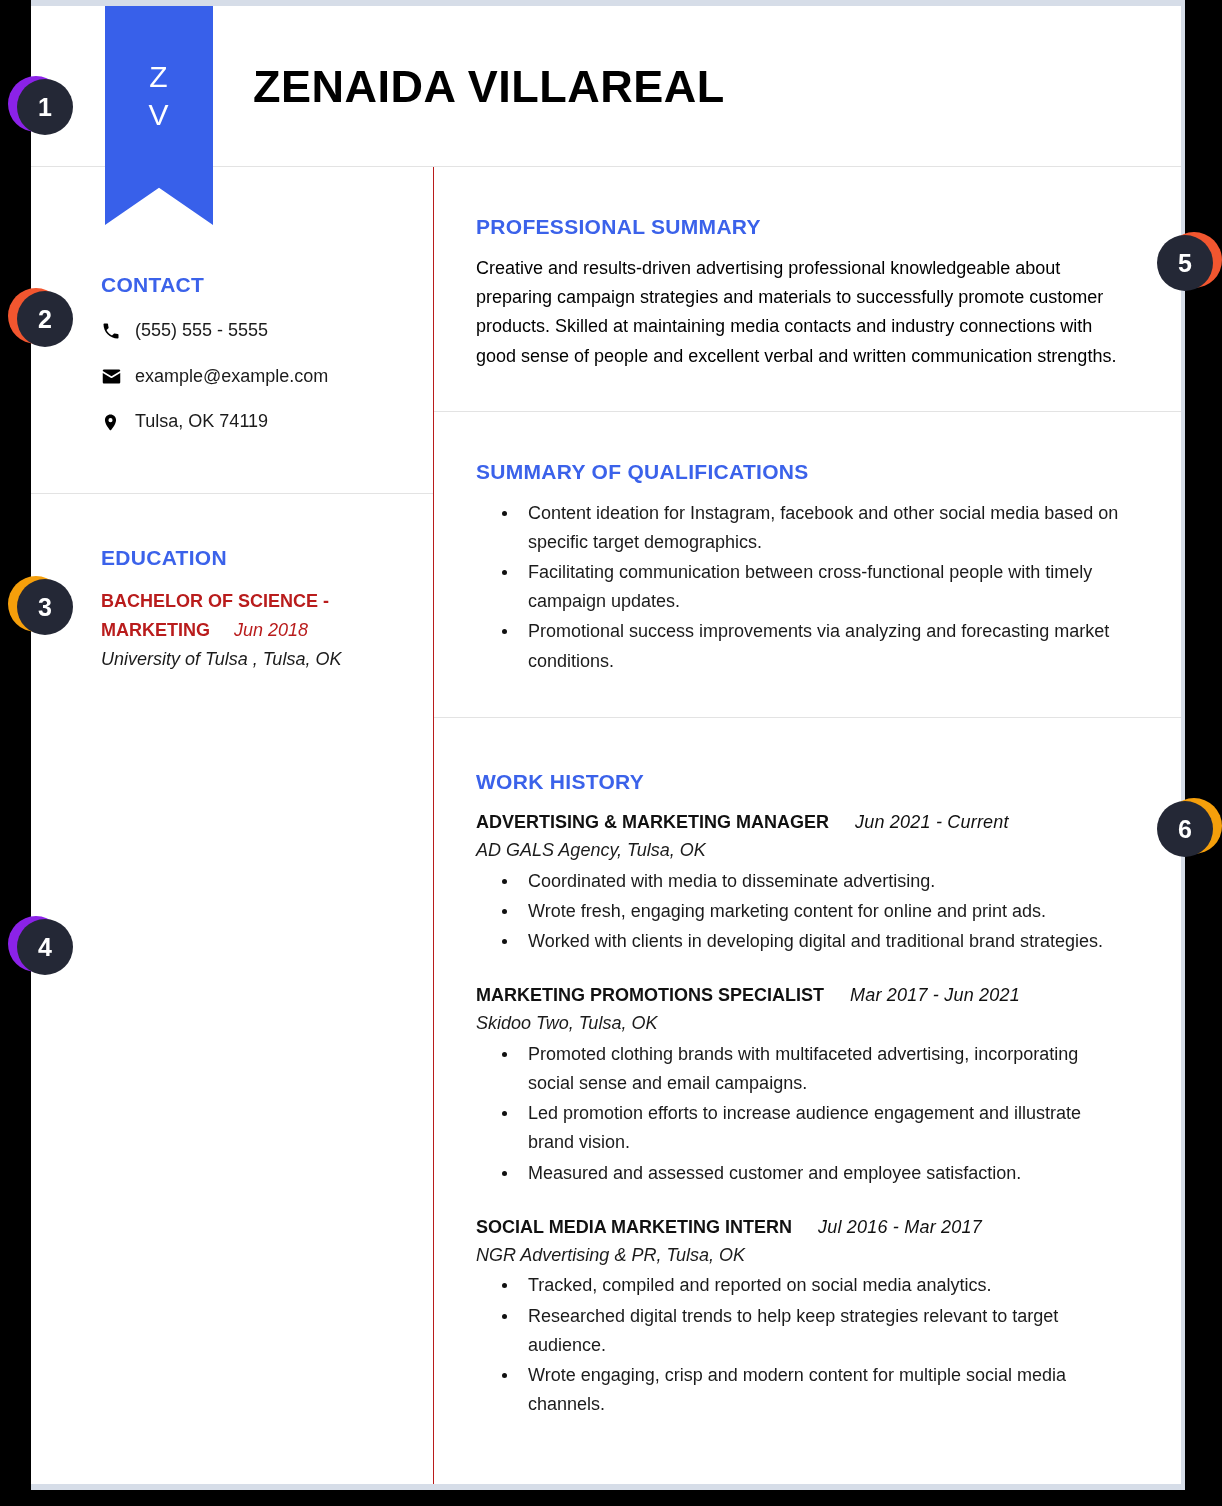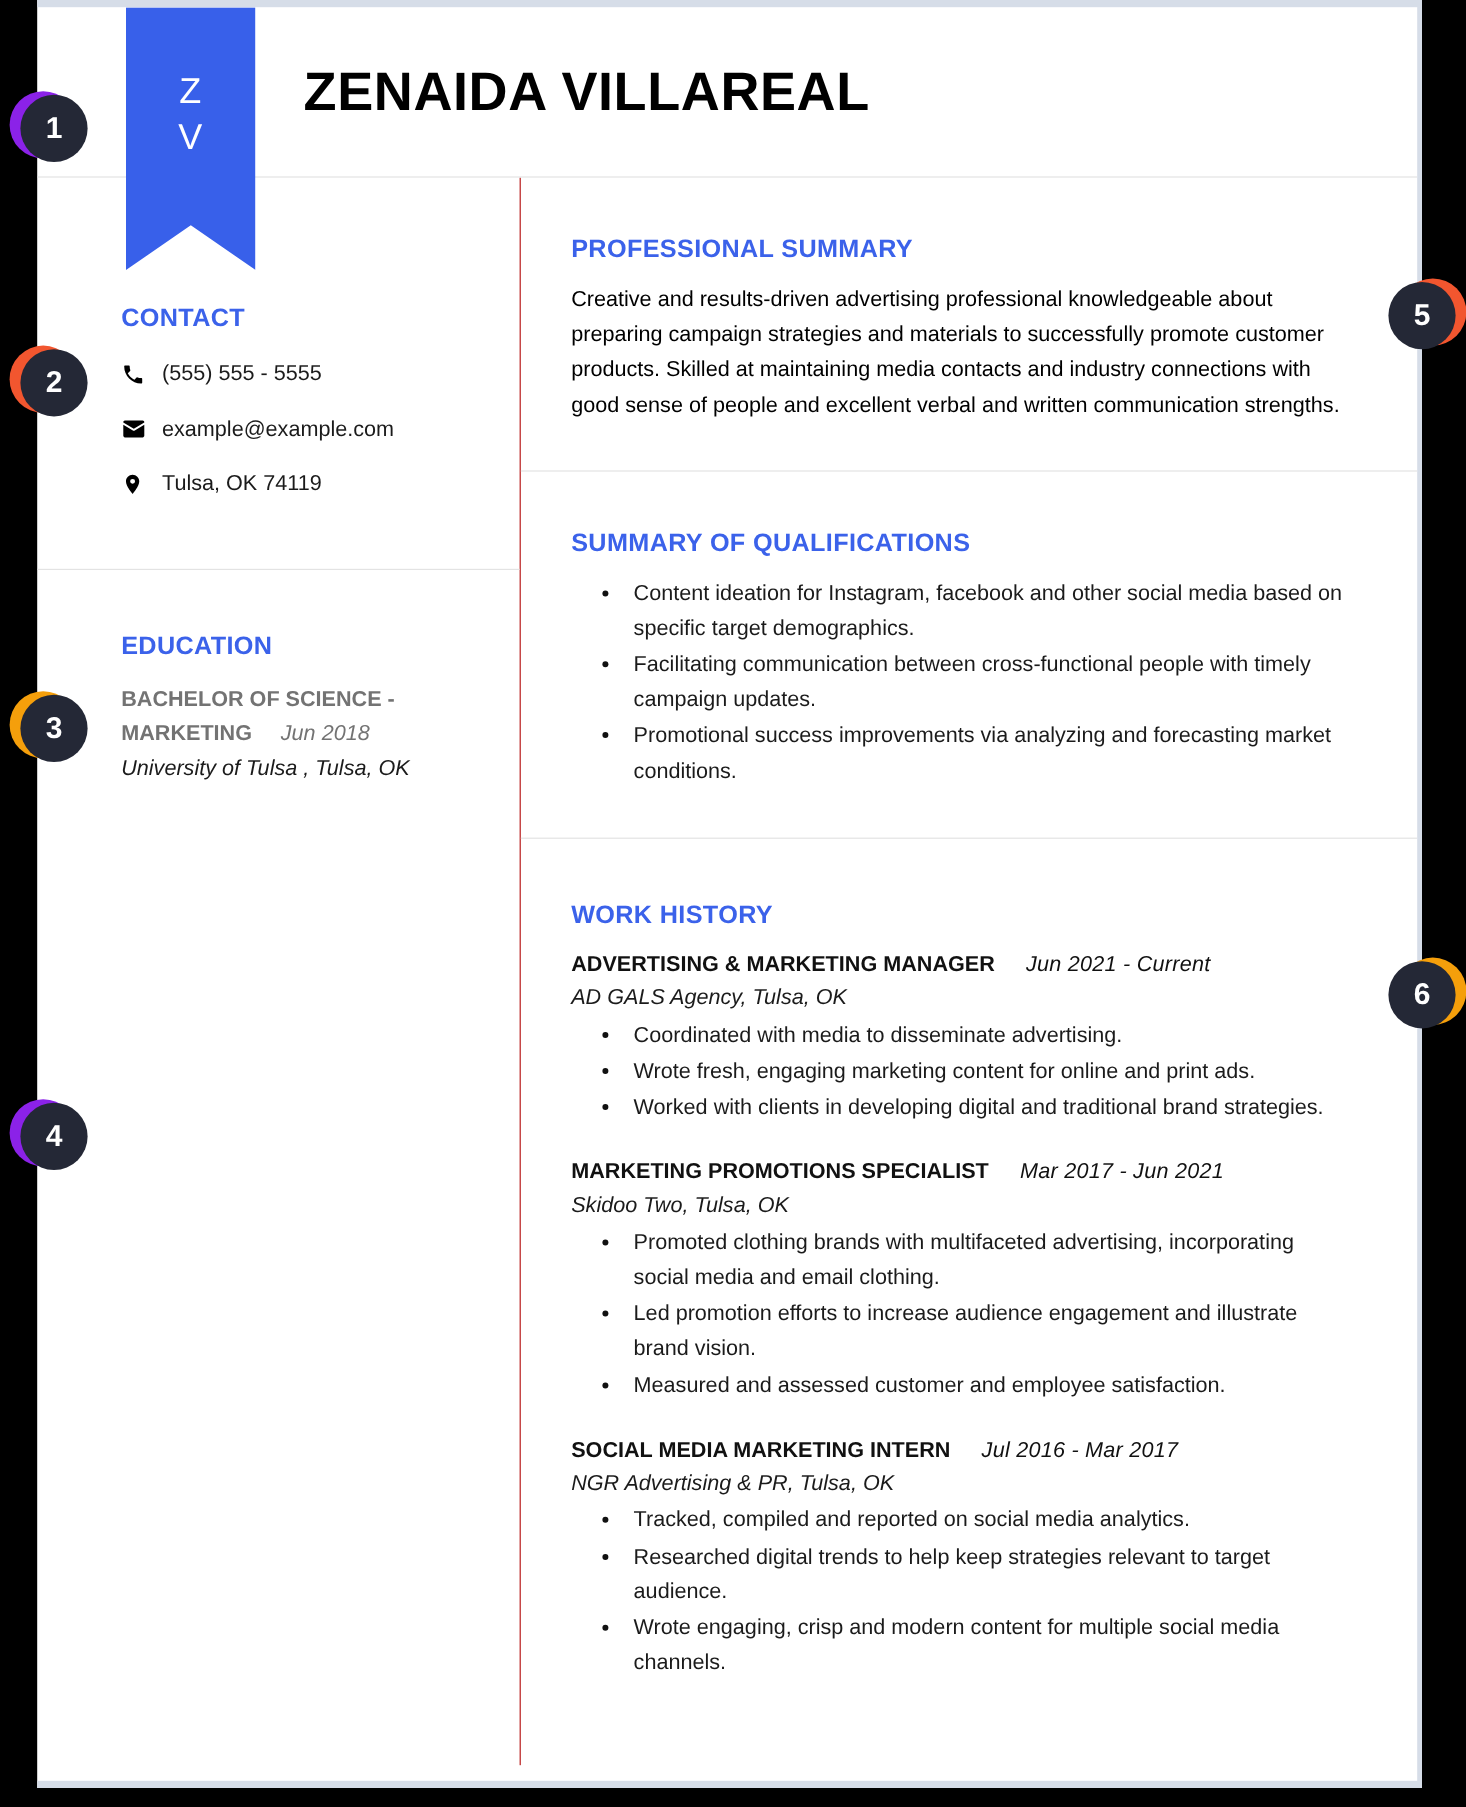--- a/index.html
+++ b/index.html
@@ -28,21 +28,21 @@
     background: #ffffff;
     border-top: 6px solid #d6dde8;
     border-right: 4px solid #d6dde8;
     border-bottom: 6px solid #d6dde8;
     overflow: hidden;
   }
 
   
   .header {
     position: relative;
-    height: 142px;
+    height: 161px;
     border-bottom: 1px solid #e3e3e3;
     display: flex;
     align-items: center;
   }
   .name {
     margin-left: 222px;
     font-size: 45px;
     font-weight: bold;
     letter-spacing: 0.5px;
     color: #000000;
@@ -159,21 +159,21 @@
     border-radius: 50%;
     background: #111111;
   }
   ul.bl.tight li { line-height: 1.58; }
   ul.bl.wide li  { line-height: 1.62; margin-bottom: 1px; }
 
   
   .edu-degree {
     font-size: 18px;
     font-weight: bold;
-    color: #737373;
+    color: #b91c1c;
     line-height: 1.6;
   }
   .edu-degree .edu-date {
     font-weight: normal;
     font-style: italic;
     padding-left: 24px;
   }
   .edu-school {
     font-size: 18px;
     font-style: italic;
@@ -339,21 +339,21 @@
               <li>Worked with clients in developing digital and traditional brand strategies.</li>
             </ul>
           </div>
 
           <div class="job">
             <div class="job-title">
               <span>MARKETING PROMOTIONS SPECIALIST</span><span class="job-dates">Mar 2017 - Jun 2021</span>
             </div>
             <div class="job-company">Skidoo Two, Tulsa, OK</div>
             <ul class="bl wide">
-              <li>Promoted clothing brands with multifaceted advertising, incorporating social media and email clothing.</li>
+              <li>Promoted clothing brands with multifaceted advertising, incorporating social sense and email campaigns.</li>
               <li>Led promotion efforts to increase audience engagement and illustrate brand vision.</li>
               <li>Measured and assessed customer and employee satisfaction.</li>
             </ul>
           </div>
 
           <div class="job">
             <div class="job-title">
               <span>SOCIAL MEDIA MARKETING INTERN</span><span class="job-dates">Jul 2016 - Mar 2017</span>
             </div>
             <div class="job-company">NGR Advertising &amp; PR, Tulsa, OK</div>

